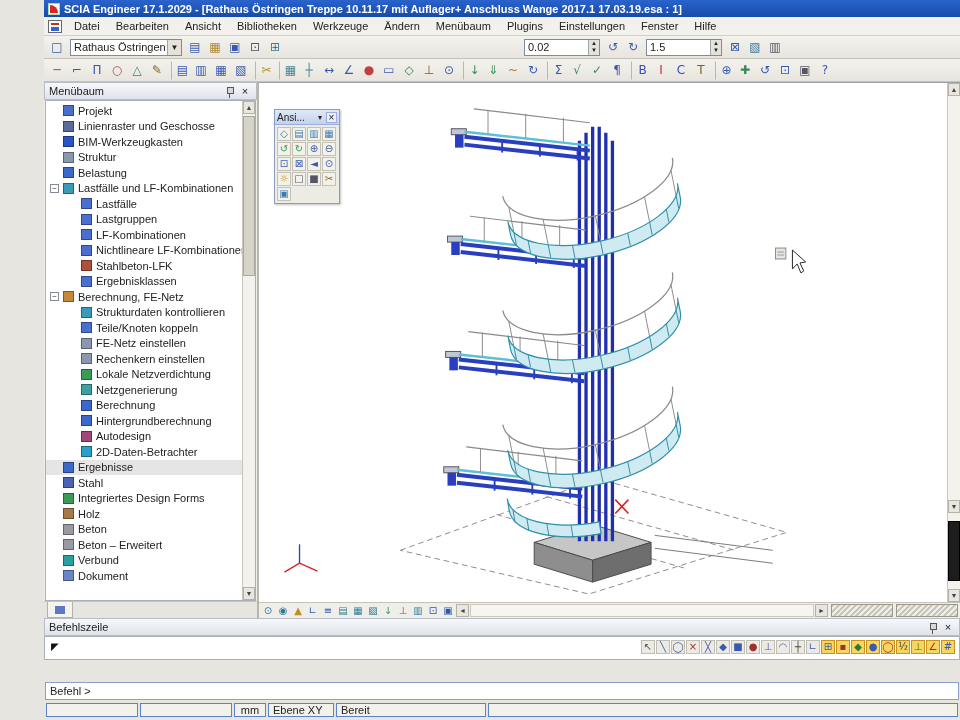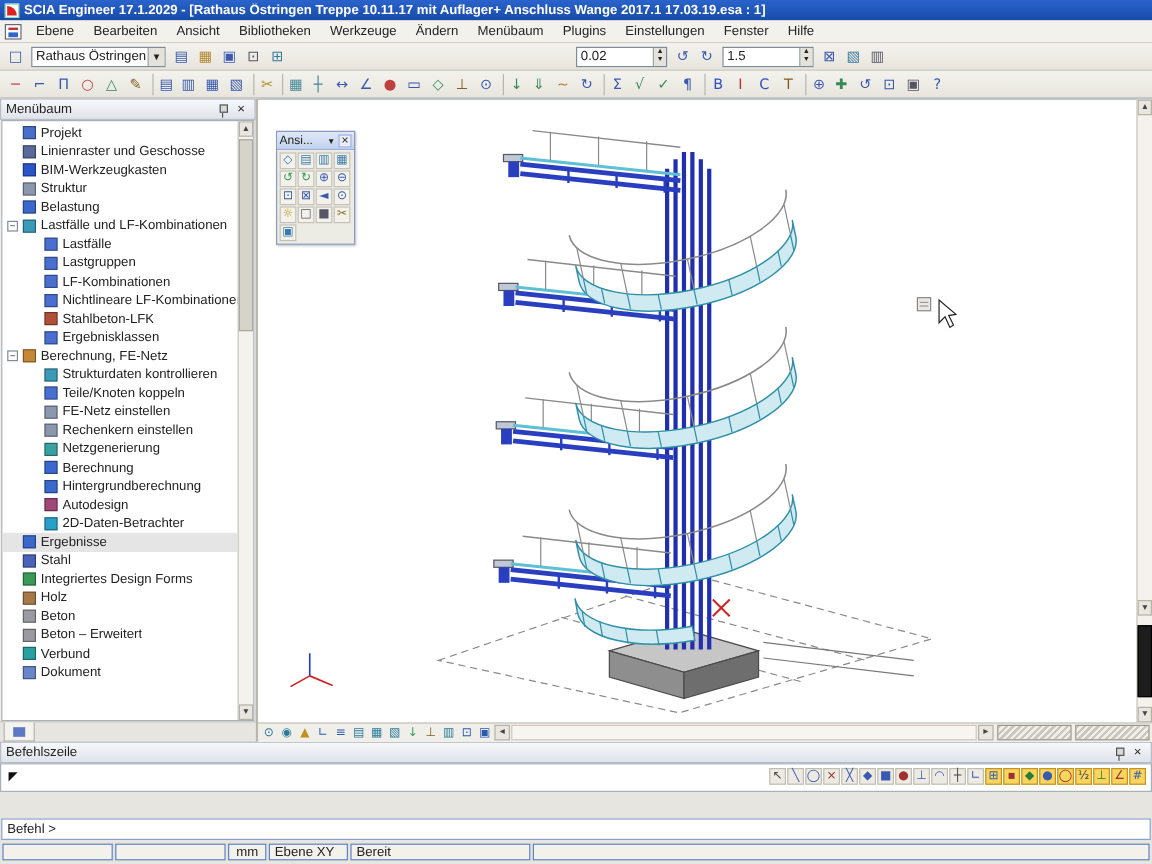--- a/index.html
+++ b/index.html
@@ -1,18 +1,18 @@
 <!DOCTYPE html>
 <html><head>
 <meta charset="utf-8">
 <style>
   * { margin:0; padding:0; box-sizing:border-box; }
   html,body { width:960px; height:720px; overflow:hidden; }
   body { font-family:"Liberation Sans", sans-serif; font-size:11px; background:#e6e5df; color:#222; }
-  .app { width:960px; height:720px; display:flex; flex-direction:column; }
+  .app { width:960px; height:720px; display:flex; flex-direction:column;padding-left:44px; }
 
   
   .titlebar { height:17px; background:linear-gradient(#2a63cc,#174ba8); color:#fff; display:flex; align-items:center; padding:0 4px; gap:4px; flex:0 0 auto; }
   .app-logo { width:12px; height:12px; background:#fff; border:1px solid #9db; position:relative; flex:0 0 auto; }
   .app-logo::before { content:""; position:absolute; left:1px; top:1px; width:8px; height:8px; background:#d22; border-radius:0 100% 0 0; }
   .title-text { font-size:11px; font-weight:bold; white-space:nowrap; overflow:hidden; }
 
   
   .menubar { height:19px; background:#f2f1ec; border-bottom:1px solid #d2d0c6; display:flex; align-items:center; padding:0 2px; flex:0 0 auto; }
   .doc-ico { width:14px; height:13px; background:#fff; border:1px solid #667; margin:0 4px 0 2px; position:relative; }
@@ -114,21 +114,21 @@
 
   <div class="titlebar">
     <span class="app-logo"></span>
     <span class="title-text">SCIA Engineer 17.1.2029 - [Rathaus Östringen Treppe  10.11.17 mit Auflager+ Anschluss Wange 2017.1 17.03.19.esa : 1]</span>
   </div>
 
   <div class="menubar">
     <span class="doc-ico"></span>
     <div class="menu-items">
 
-    <span class="menu-item">Ebene</span>
+    <span class="menu-item">Datei</span>
         <span class="menu-item">Bearbeiten</span>
         <span class="menu-item">Ansicht</span>
         <span class="menu-item">Bibliotheken</span>
         <span class="menu-item">Werkzeuge</span>
         <span class="menu-item">Ändern</span>
         <span class="menu-item">Menübaum</span>
         <span class="menu-item">Plugins</span>
         <span class="menu-item">Einstellungen</span>
         <span class="menu-item">Fenster</span>
         <span class="menu-item">Hilfe</span>
@@ -315,20 +315,25 @@
               <span class="tree-ico" style="background: rgb(138, 151, 173);"></span>
               <span class="tree-lbl">FE-Netz einstellen</span>
             </div>
             <div class="tree-row lvl1">
               <span class="expander"></span>
               <span class="tree-ico" style="background: rgb(138, 151, 173);"></span>
               <span class="tree-lbl">Rechenkern einstellen</span>
             </div>
             <div class="tree-row lvl1">
               <span class="expander"></span>
+              <span class="tree-ico" style="background: rgb(58, 154, 88);"></span>
+              <span class="tree-lbl">Lokale Netzverdichtung</span>
+            </div>
+            <div class="tree-row lvl1">
+              <span class="expander"></span>
               <span class="tree-ico" style="background: rgb(58, 160, 160);"></span>
               <span class="tree-lbl">Netzgenerierung</span>
             </div>
             <div class="tree-row lvl1">
               <span class="expander"></span>
               <span class="tree-ico" style="background: rgb(58, 104, 204);"></span>
               <span class="tree-lbl">Berechnung</span>
             </div>
             <div class="tree-row lvl1">
               <span class="expander"></span>

